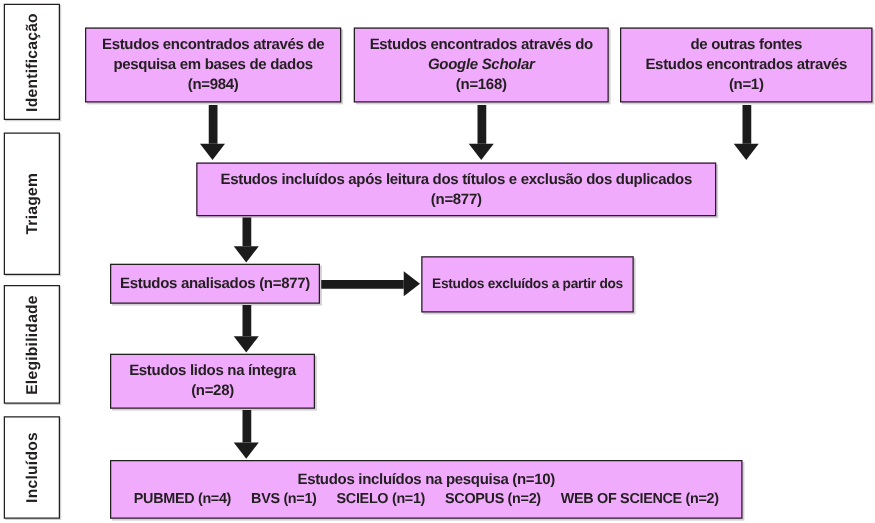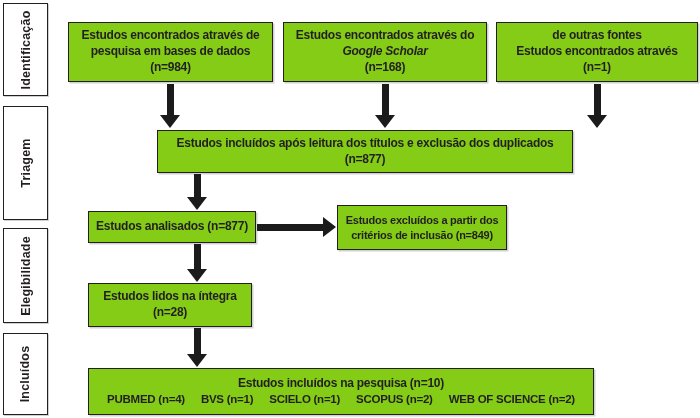--- a/index.html
+++ b/index.html
@@ -33,21 +33,21 @@
     white-space: nowrap;
     font-weight: 700;
     font-size: 12.5px;
     letter-spacing: 0.2px;
   }
 
   
   .box {
     position: absolute;
     border: 1.5px solid #231f20;
-    background: #84cc16;
+    background: #f0abfc;
     box-shadow: 1.5px 1.5px 0 rgba(0,0,0,0.18);
     display: flex;
     flex-direction: column;
     align-items: center;
     justify-content: center;
     text-align: center;
     font-weight: 700;
     font-size: 12px;
     line-height: 1.32;
     letter-spacing: -0.25px;
@@ -158,21 +158,20 @@
     <span>Estudos analisados (n=877)</span>
   </div>
 
   <div class="arrow-h" style="left:257px;top:217px;width:79px">
     <div class="shaft"></div>
     <div class="head"></div>
   </div>
 
   <div class="box small-text" style="left:337px;top:205px;width:170px;height:45px">
     <span>Estudos excluídos a partir dos</span>
-    <span>critérios de inclusão (n=849)</span>
   </div>
 
   <div class="arrow-v" style="left:187px;top:244px;height:38px">
     <div class="shaft"></div>
     <div class="head"></div>
   </div>
 
   <div class="box" style="left:88px;top:283px;width:164px;height:44px">
     <span>Estudos lidos na íntegra</span>
     <span>(n=28)</span>

